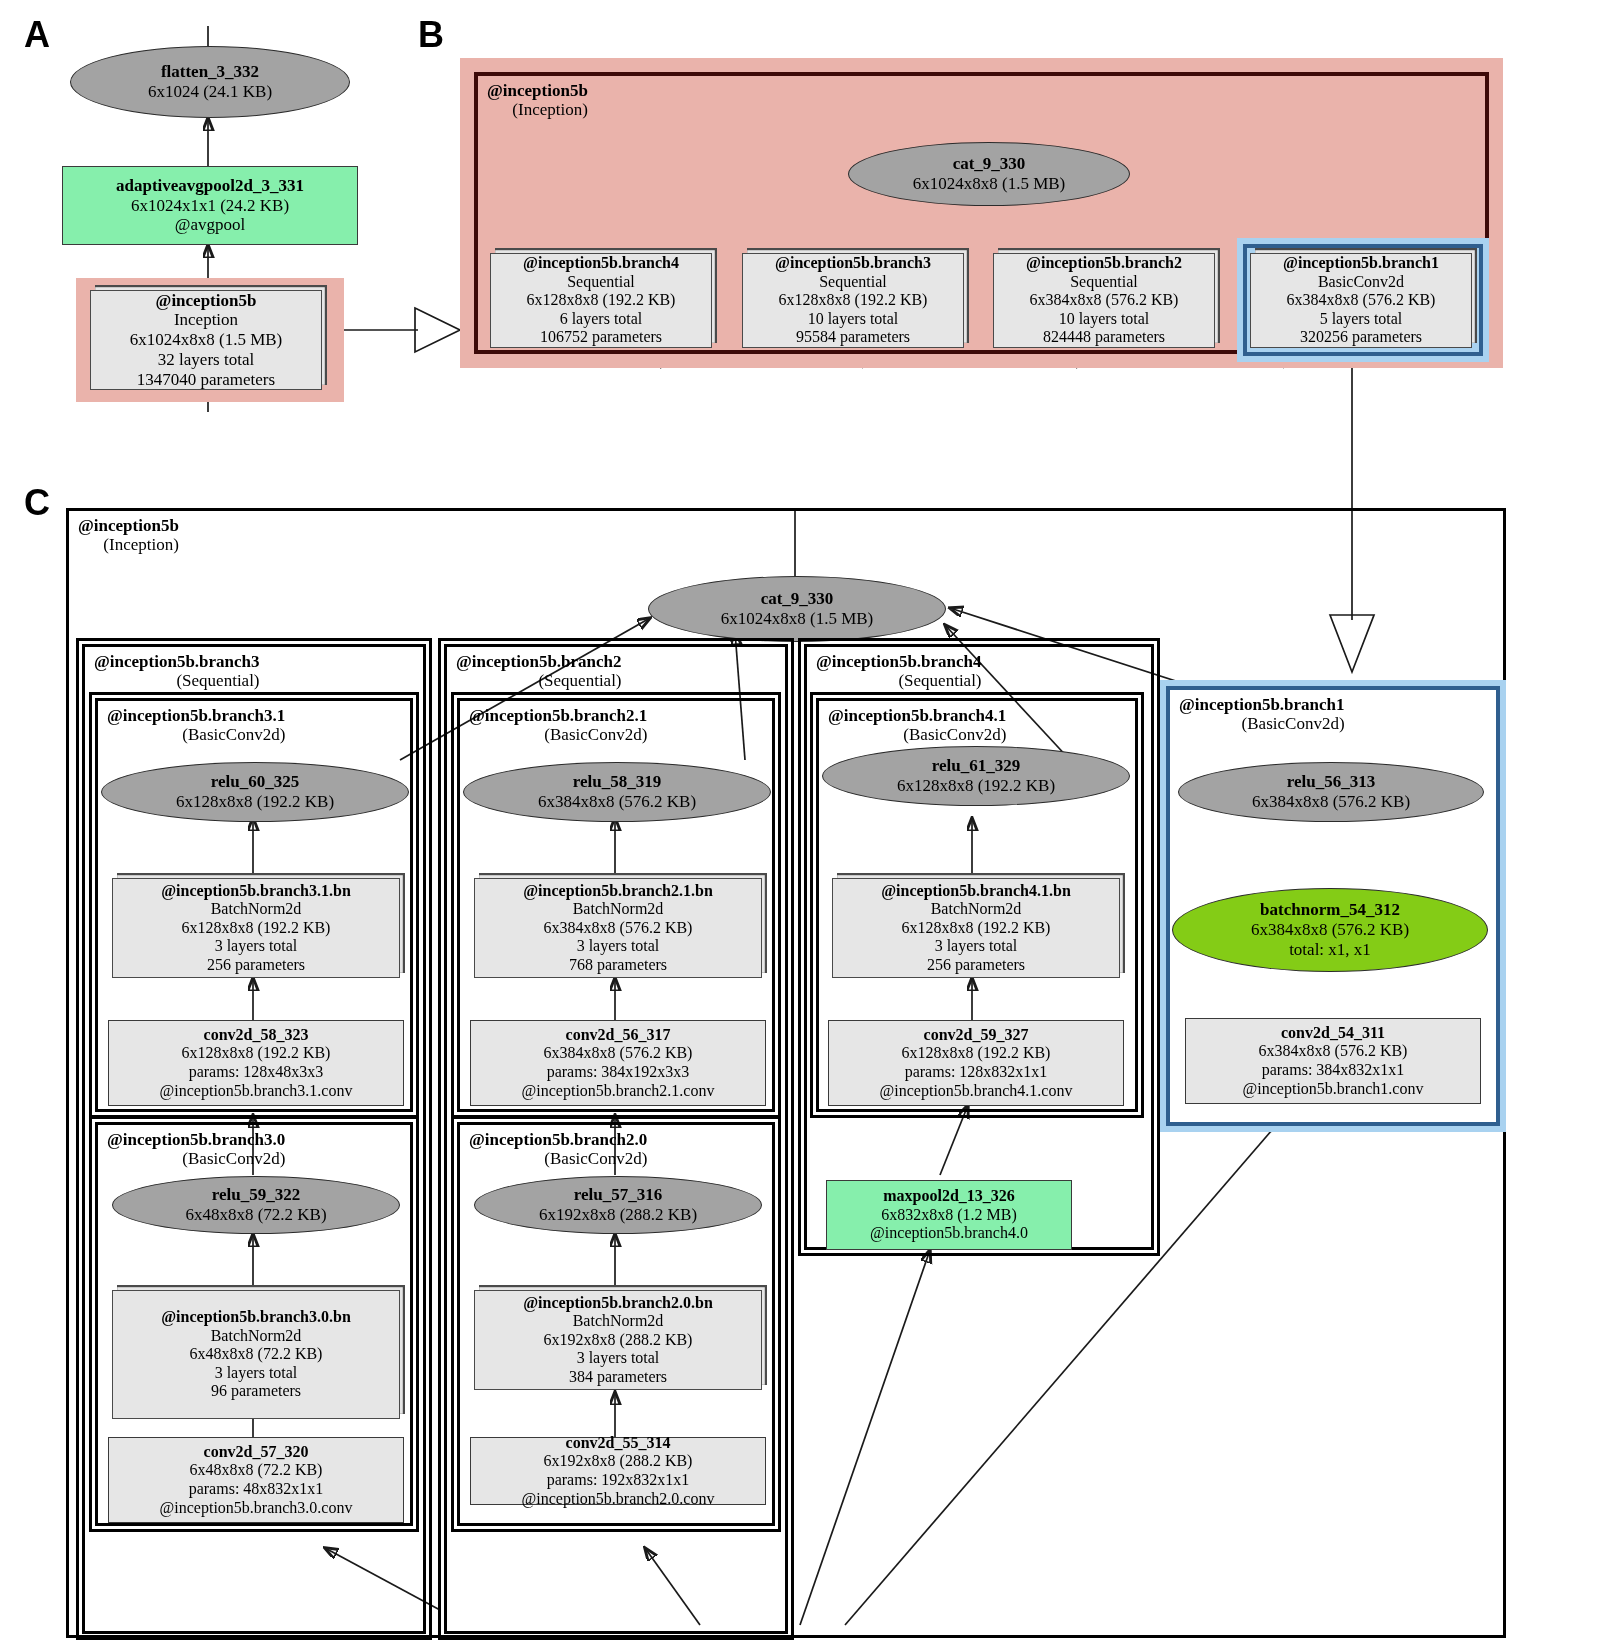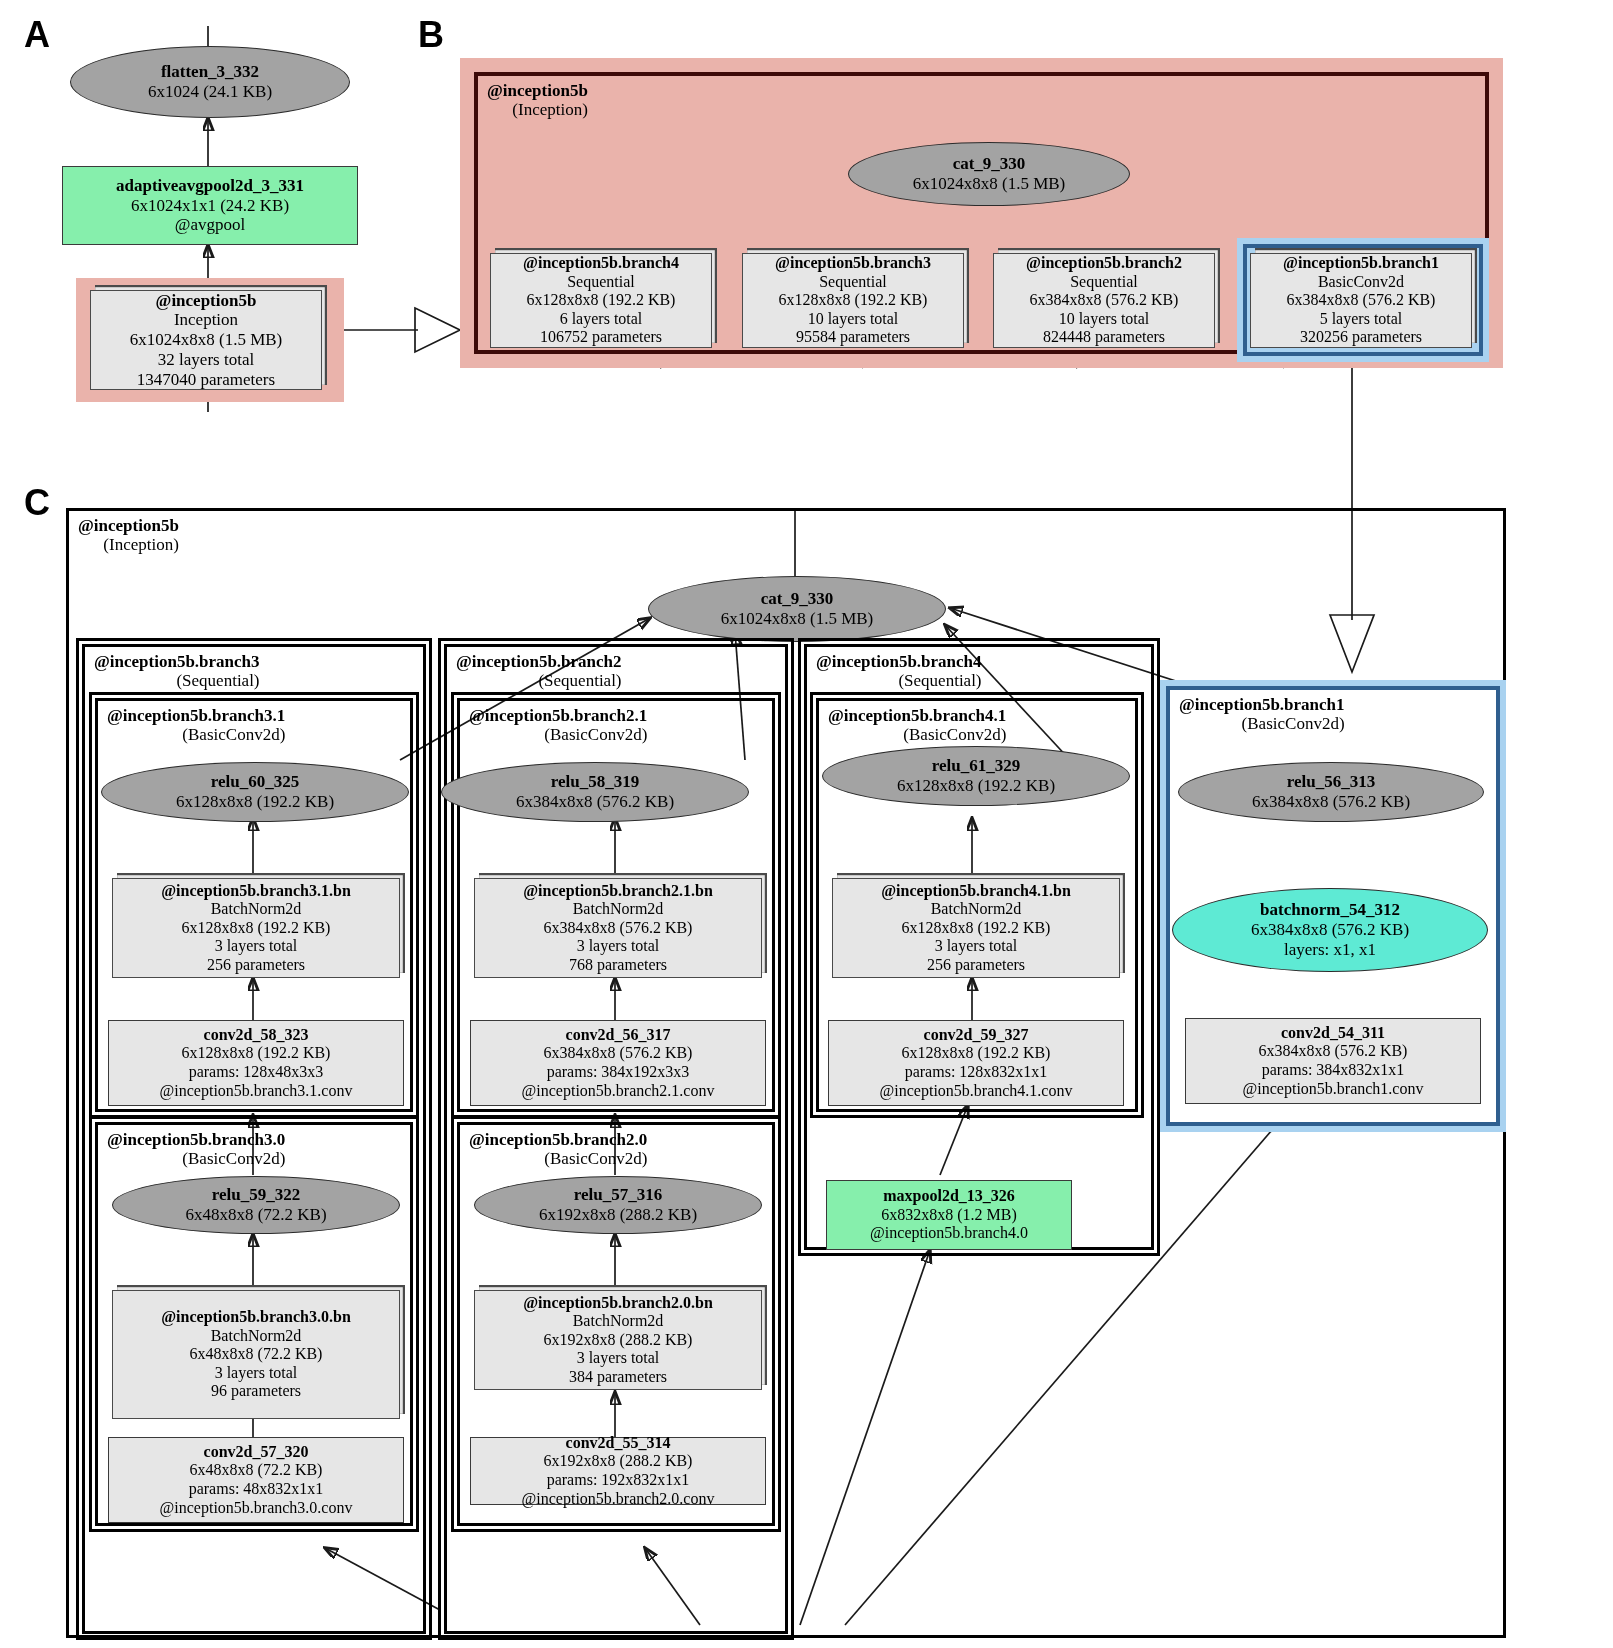--- a/index.html
+++ b/index.html
@@ -6,21 +6,21 @@
   body{width:1613px;height:1648px;position:relative;
        font-family:"Liberation Serif","DejaVu Serif",serif;}
   .panel-letter{position:absolute;font-family:"Liberation Sans","DejaVu Sans",sans-serif;
        font-weight:bold;font-size:36px;color:#000;}
   
   .node{position:absolute;box-sizing:border-box;display:flex;flex-direction:column;
         align-items:center;justify-content:center;text-align:center;line-height:1.16;
         font-size:17px;color:#000;}
   .node .t{font-weight:bold;}
   .ellipse{border:1.6px solid #2b2b2b;border-radius:50%;background:#a3a3a3;}
-  .ellipse.filled{background:#5eead4;}
+  .ellipse.filled{background:#84cc16;}
   .box{border:1.6px solid #3a3a3a;background:#86efac;}
   .box.filled{background:#e6e6e6;}
   .box3d{border:1.6px solid #4a4a4a;background:#e6e6e6;
          box-shadow:4px -4px 0 -1.2px #e6e6e6, 5px -5px 0 0px #4a4a4a;}
   
   .cluster{position:absolute;box-sizing:border-box;background:transparent;}
   .cluster .clabel{position:absolute;left:9px;top:5px;text-align:left;line-height:1.12;
         font-size:17px;color:#000;}
   .cluster .clabel b{font-weight:bold;display:block;}
   .cluster .clabel span{display:block;text-align:right;}
@@ -245,21 +245,21 @@
     <b>@inception5b.branch2</b>
     <span>(Sequential)</span>
   </div>
 </div>
 <div class="cluster frame-double" style="left:457px;top:698px;width:318px;height:414px;">
   <div class="clabel">
     <b>@inception5b.branch2.1</b>
     <span>(BasicConv2d)</span>
   </div>
 </div>
-<div class="node ellipse" style="left:441px;top:762px;width:308px;height:60px;">
+<div class="node ellipse" style="left:463px;top:762px;width:308px;height:60px;">
   <div class="t">relu_58_319</div>
   <div>6x384x8x8 (576.2 KB)</div>
 </div>
 <div class="node box3d" style="left:474px;top:878px;width:288px;height:100px;font-size:16px;">
   <div class="t">@inception5b.branch2.1.bn</div>
   <div>BatchNorm2d</div>
   <div>6x384x8x8 (576.2 KB)</div>
   <div>3 layers total</div>
   <div>768 parameters</div>
 </div>
@@ -335,20 +335,20 @@
     <span>(BasicConv2d)</span>
   </div>
 </div>
 <div class="node ellipse" style="left:1178px;top:762px;width:306px;height:60px;">
   <div class="t">relu_56_313</div>
   <div>6x384x8x8 (576.2 KB)</div>
 </div>
 <div class="node ellipse filled" style="left:1172px;top:888px;width:316px;height:84px;">
   <div class="t">batchnorm_54_312</div>
   <div>6x384x8x8 (576.2 KB)</div>
-  <div>layers: x1, x1</div>
+  <div>total: x1, x1</div>
 </div>
 <div class="node box filled" style="left:1185px;top:1018px;width:296px;height:86px;font-size:16px;">
   <div class="t">conv2d_54_311</div>
   <div>6x384x8x8 (576.2 KB)</div>
   <div>params: 384x832x1x1</div>
   <div>@inception5b.branch1.conv</div>
 </div>
 
 </body></html>

